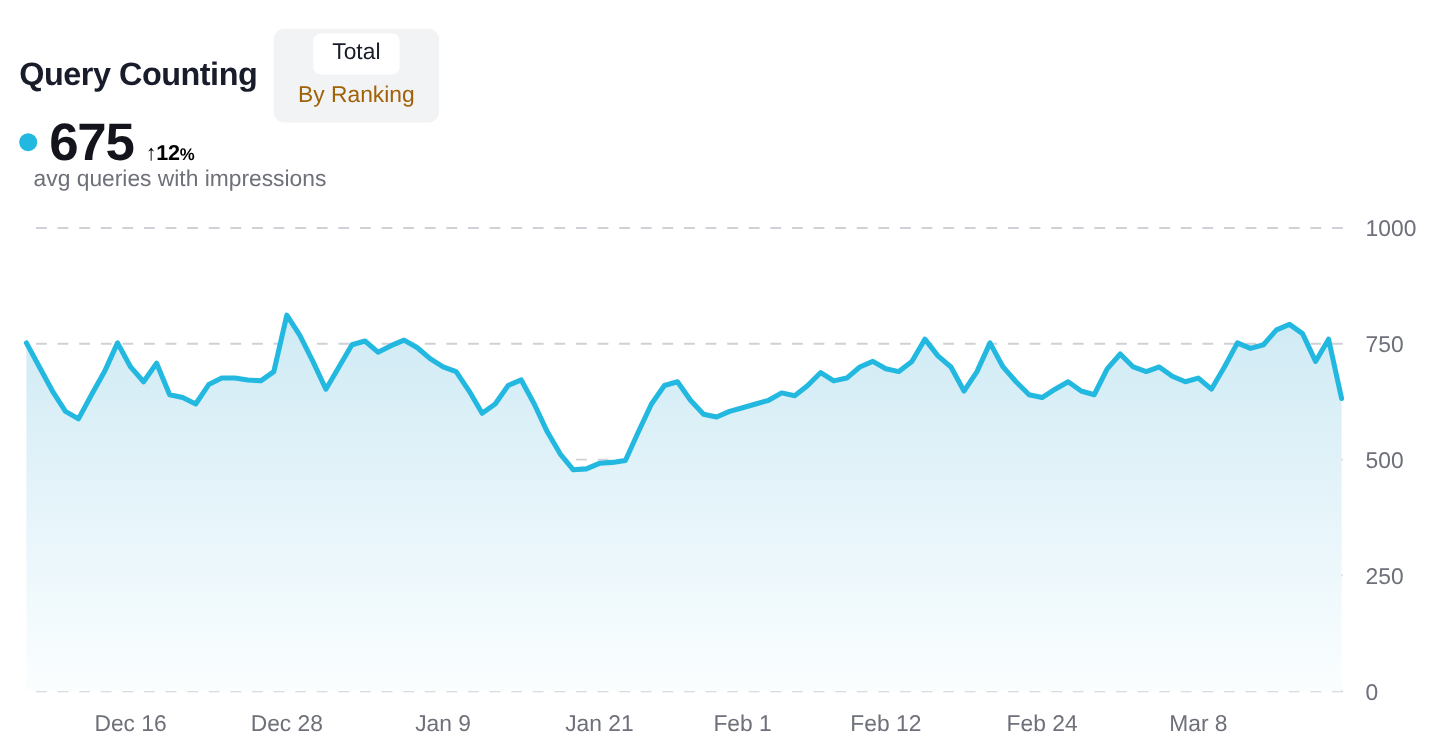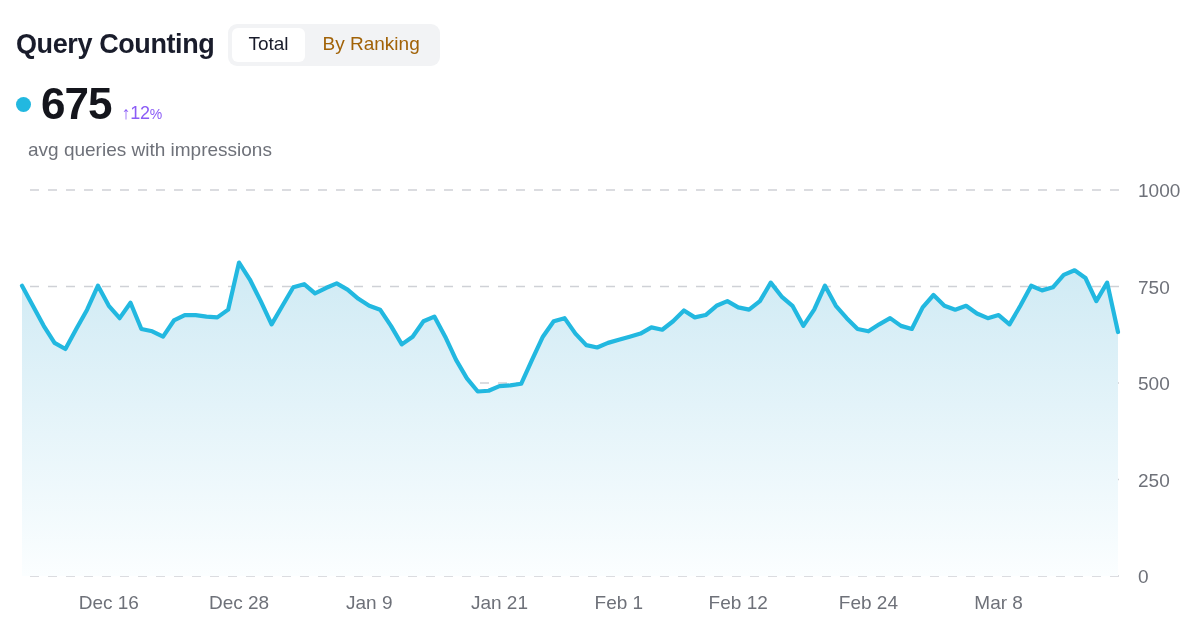--- a/index.html
+++ b/index.html
@@ -33,20 +33,21 @@
     white-space: nowrap;
     line-height: 1;
   }
   .toggle-group {
     display: flex;
     align-items: center;
     background: #f2f3f5;
     border-radius: 9px;
     padding: 4px;
     gap: 2px;
+    flex-direction: column;
   }
   .toggle-btn {
     font-size: 19px;
     padding: 6px 16px 7px 16px;
     border-radius: 6px;
     color: #a16207;
     background: transparent;
     border: none;
     cursor: pointer;
     white-space: nowrap;
@@ -73,25 +74,26 @@
     display: inline-block;
     position: relative;
     top: -7px;
   }
   .kpi-value {
     font-size: 44px;
     font-weight: bold;
     color: #14151c;
     letter-spacing: -1px;
     line-height: 1;
+    margin-top: 15px;
   }
   .kpi-delta {
     font-size: 18px;
-    font-weight: normal;
-    color: #8b5cf6;
+    font-weight: bold;
+    color: #000000;
     letter-spacing: -0.2px;
     white-space: nowrap;
   }
   .kpi-delta .pct { font-size: 14px; }
   .kpi-sub {
     position: absolute;
     left: 28px; top: 139px;
     font-size: 19px;
     color: #6e7179;
     line-height: 1.2;

